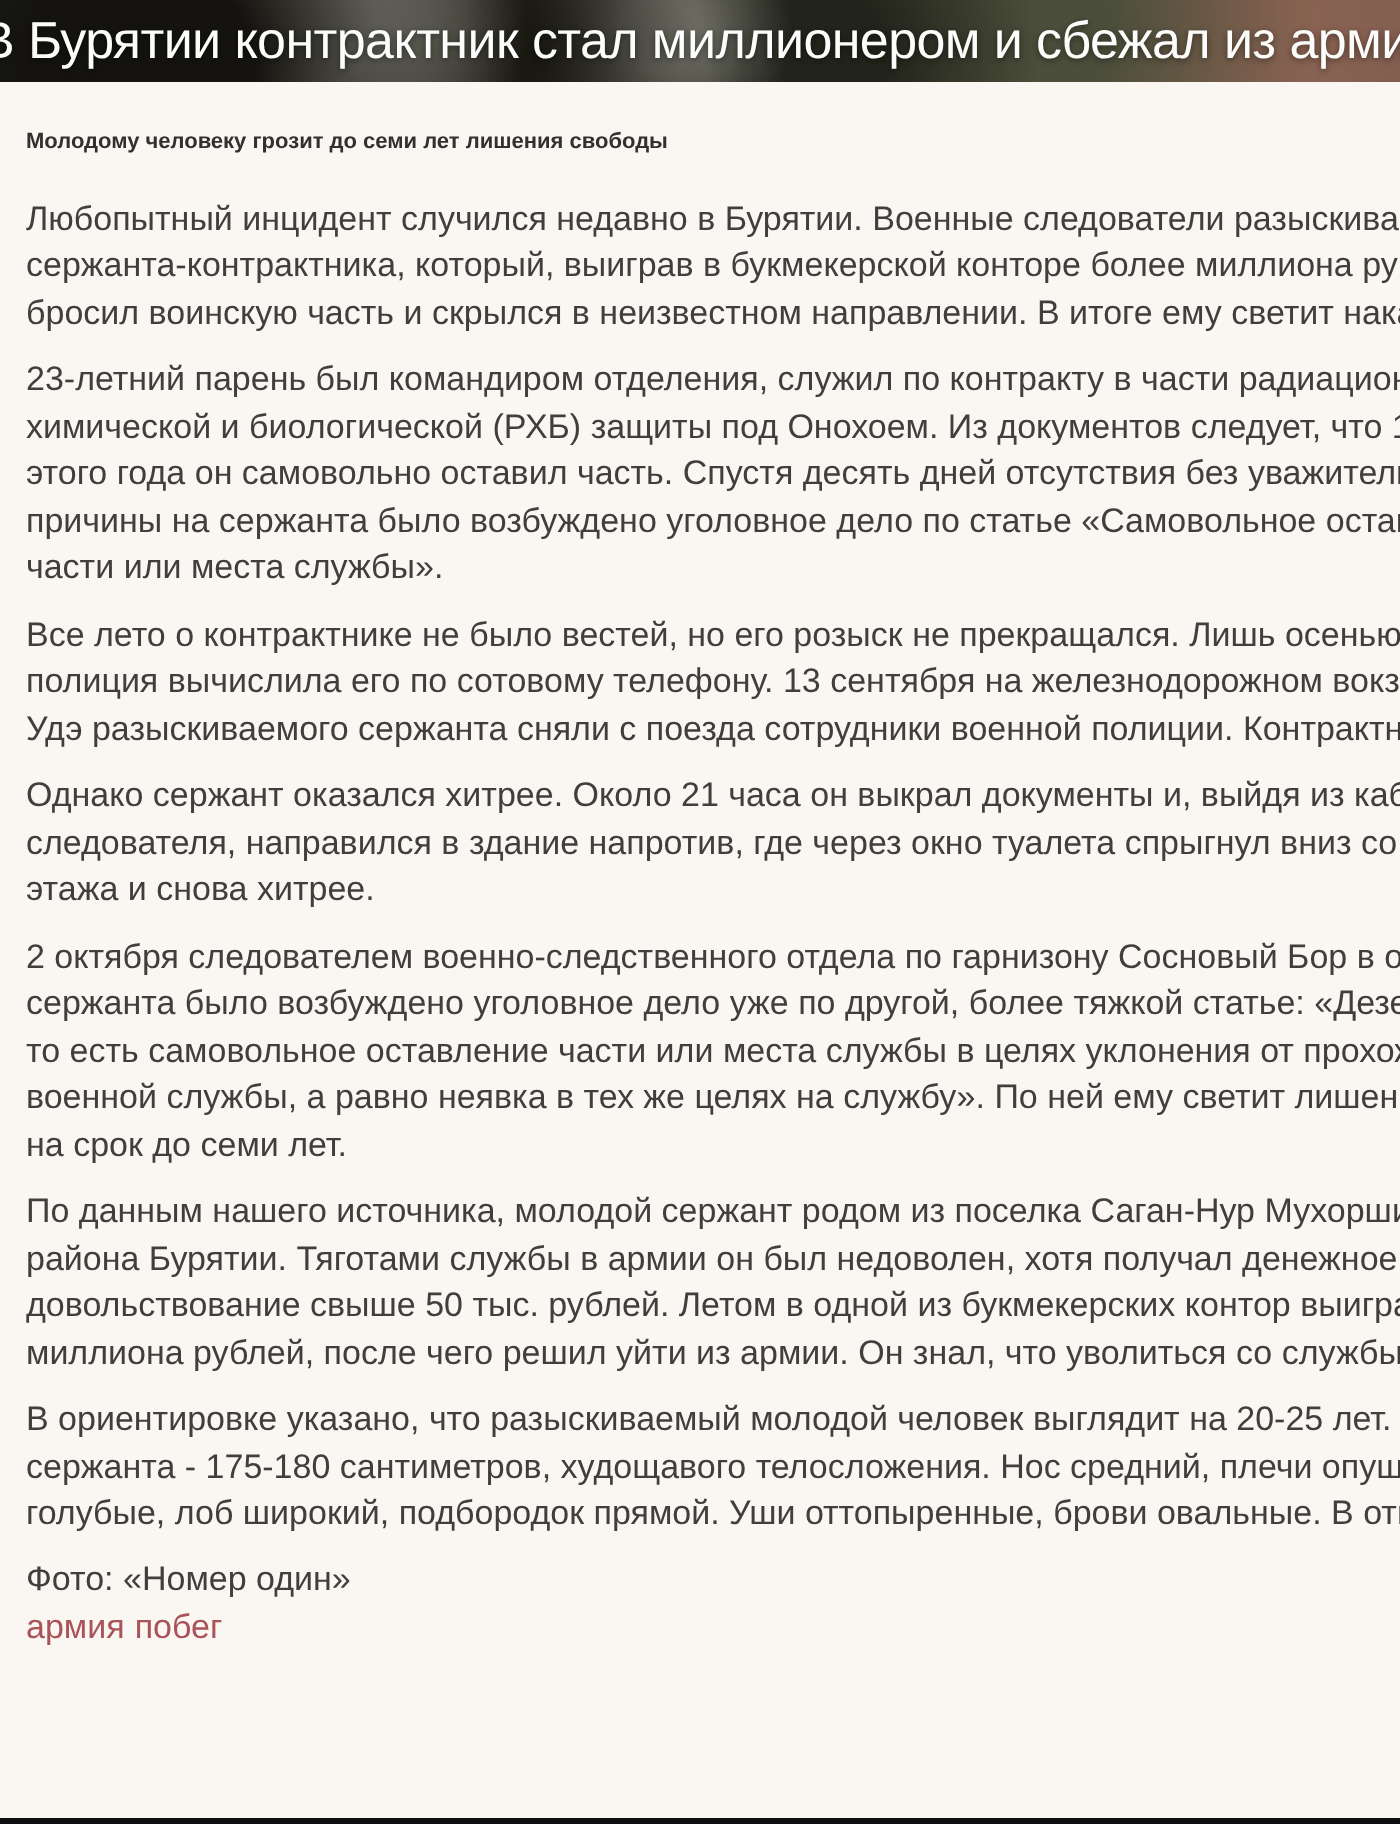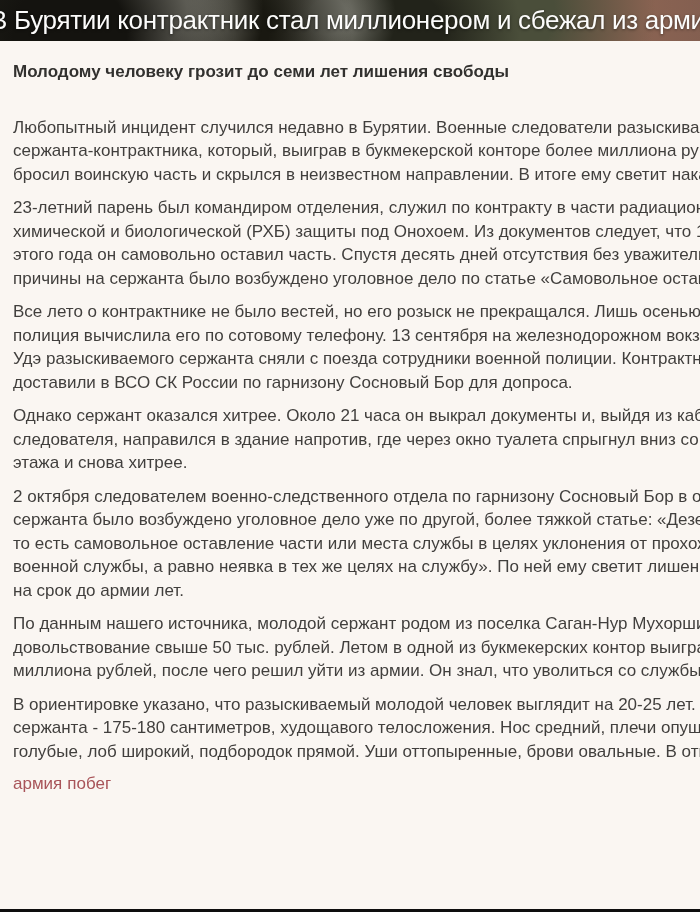--- a/index.html
+++ b/index.html
@@ -34,25 +34,25 @@
     transform: translateY(-52%);
     font-size: 26px;
     font-weight: 400;
     color: #fcfcfb;
     white-space: nowrap;
     letter-spacing: -0.3px;
     text-shadow: 0 1px 3px rgba(0,0,0,0.45);
   }
   .content { padding: 19px 0 0 13px; }
   .subtitle {
-    font-size: 17px;
+    font-size: 11px;
     font-weight: 700;
     color: #32312f;
     line-height: 23.5px;
-    margin: 0 0 32px 0;
+    margin: 0 0 14px 0;
     white-space: nowrap;
   }
   .para { margin: 0 0 10px 0; }
   .line {
     font-size: 17px;
     line-height: 23.5px;
     color: #413f3d;
     white-space: nowrap;
   }
   .footer { margin-top: 0; }
@@ -94,52 +94,54 @@
         <div class="para">
           <div class="line">Любопытный инцидент случился недавно в Бурятии. Военные следователи разыскивают</div>
           <div class="line">сержанта-контрактника, который, выиграв в букмекерской конторе более миллиона рублей,</div>
           <div class="line">бросил воинскую часть и скрылся в неизвестном направлении. В итоге ему светит наказание по</div>
         </div>
         <div class="para">
           <div class="line">23-летний парень был командиром отделения, служил по контракту в части радиационной,</div>
           <div class="line">химической и биологической (РХБ) защиты под Онохоем. Из документов следует, что 19 июня</div>
           <div class="line">этого года он самовольно оставил часть. Спустя десять дней отсутствия без уважительной</div>
           <div class="line">причины на сержанта было возбуждено уголовное дело по статье «Самовольное оставление</div>
+          <div class="line">части или места службы».</div>
         </div>
         <div class="para">
           <div class="line">Все лето о контрактнике не было вестей, но его розыск не прекращался. Лишь осенью военная</div>
           <div class="line">полиция вычислила его по сотовому телефону. 13 сентября на железнодорожном вокзале Улан-</div>
           <div class="line">Удэ разыскиваемого сержанта сняли с поезда сотрудники военной полиции. Контрактника</div>
-          <div class="line">доставили в ВСО СК России по гарнизону Сосновый Бор для допроса.</div>
         </div>
         <div class="para">
           <div class="line">Однако сержант оказался хитрее. Около 21 часа он выкрал документы и, выйдя из кабинета</div>
           <div class="line">следователя, направился в здание напротив, где через окно туалета спрыгнул вниз со второго</div>
           <div class="line">этажа и снова хитрее.</div>
         </div>
         <div class="para">
           <div class="line">2 октября следователем военно-следственного отдела по гарнизону Сосновый Бор в отношении</div>
           <div class="line">сержанта было возбуждено уголовное дело уже по другой, более тяжкой статье: «Дезертирство,</div>
           <div class="line">то есть самовольное оставление части или места службы в целях уклонения от прохождения</div>
           <div class="line">военной службы, а равно неявка в тех же целях на службу». По ней ему светит лишение свободы</div>
-          <div class="line">на срок до армии лет.</div>
+          <div class="line">на срок до семи лет.</div>
         </div>
         <div class="para">
           <div class="line">По данным нашего источника, молодой сержант родом из поселка Саган-Нур Мухоршибирского</div>
+          <div class="line">района Бурятии. Тяготами службы в армии он был недоволен, хотя получал денежное</div>
           <div class="line">довольствование свыше 50 тыс. рублей. Летом в одной из букмекерских контор выиграл более</div>
           <div class="line">миллиона рублей, после чего решил уйти из армии. Он знал, что уволиться со службы легко не</div>
         </div>
         <div class="para">
           <div class="line">В ориентировке указано, что разыскиваемый молодой человек выглядит на 20-25 лет. Рост</div>
           <div class="line">сержанта - 175-180 сантиметров, худощавого телосложения. Нос средний, плечи опущены, глаза</div>
           <div class="line">голубые, лоб широкий, подбородок прямой. Уши оттопыренные, брови овальные. В отметке</div>
         </div>
       </div>
 
     <div class="footer">
+      <div class="credit">Фото: «Номер один»</div>
       <div class="tags"><a class="tag">армия</a><a class="tag">побег</a></div>
     </div>
 
   </div>
 
   <div class="bottom-bar"></div>
 
 </div>
 
 </body></html>

